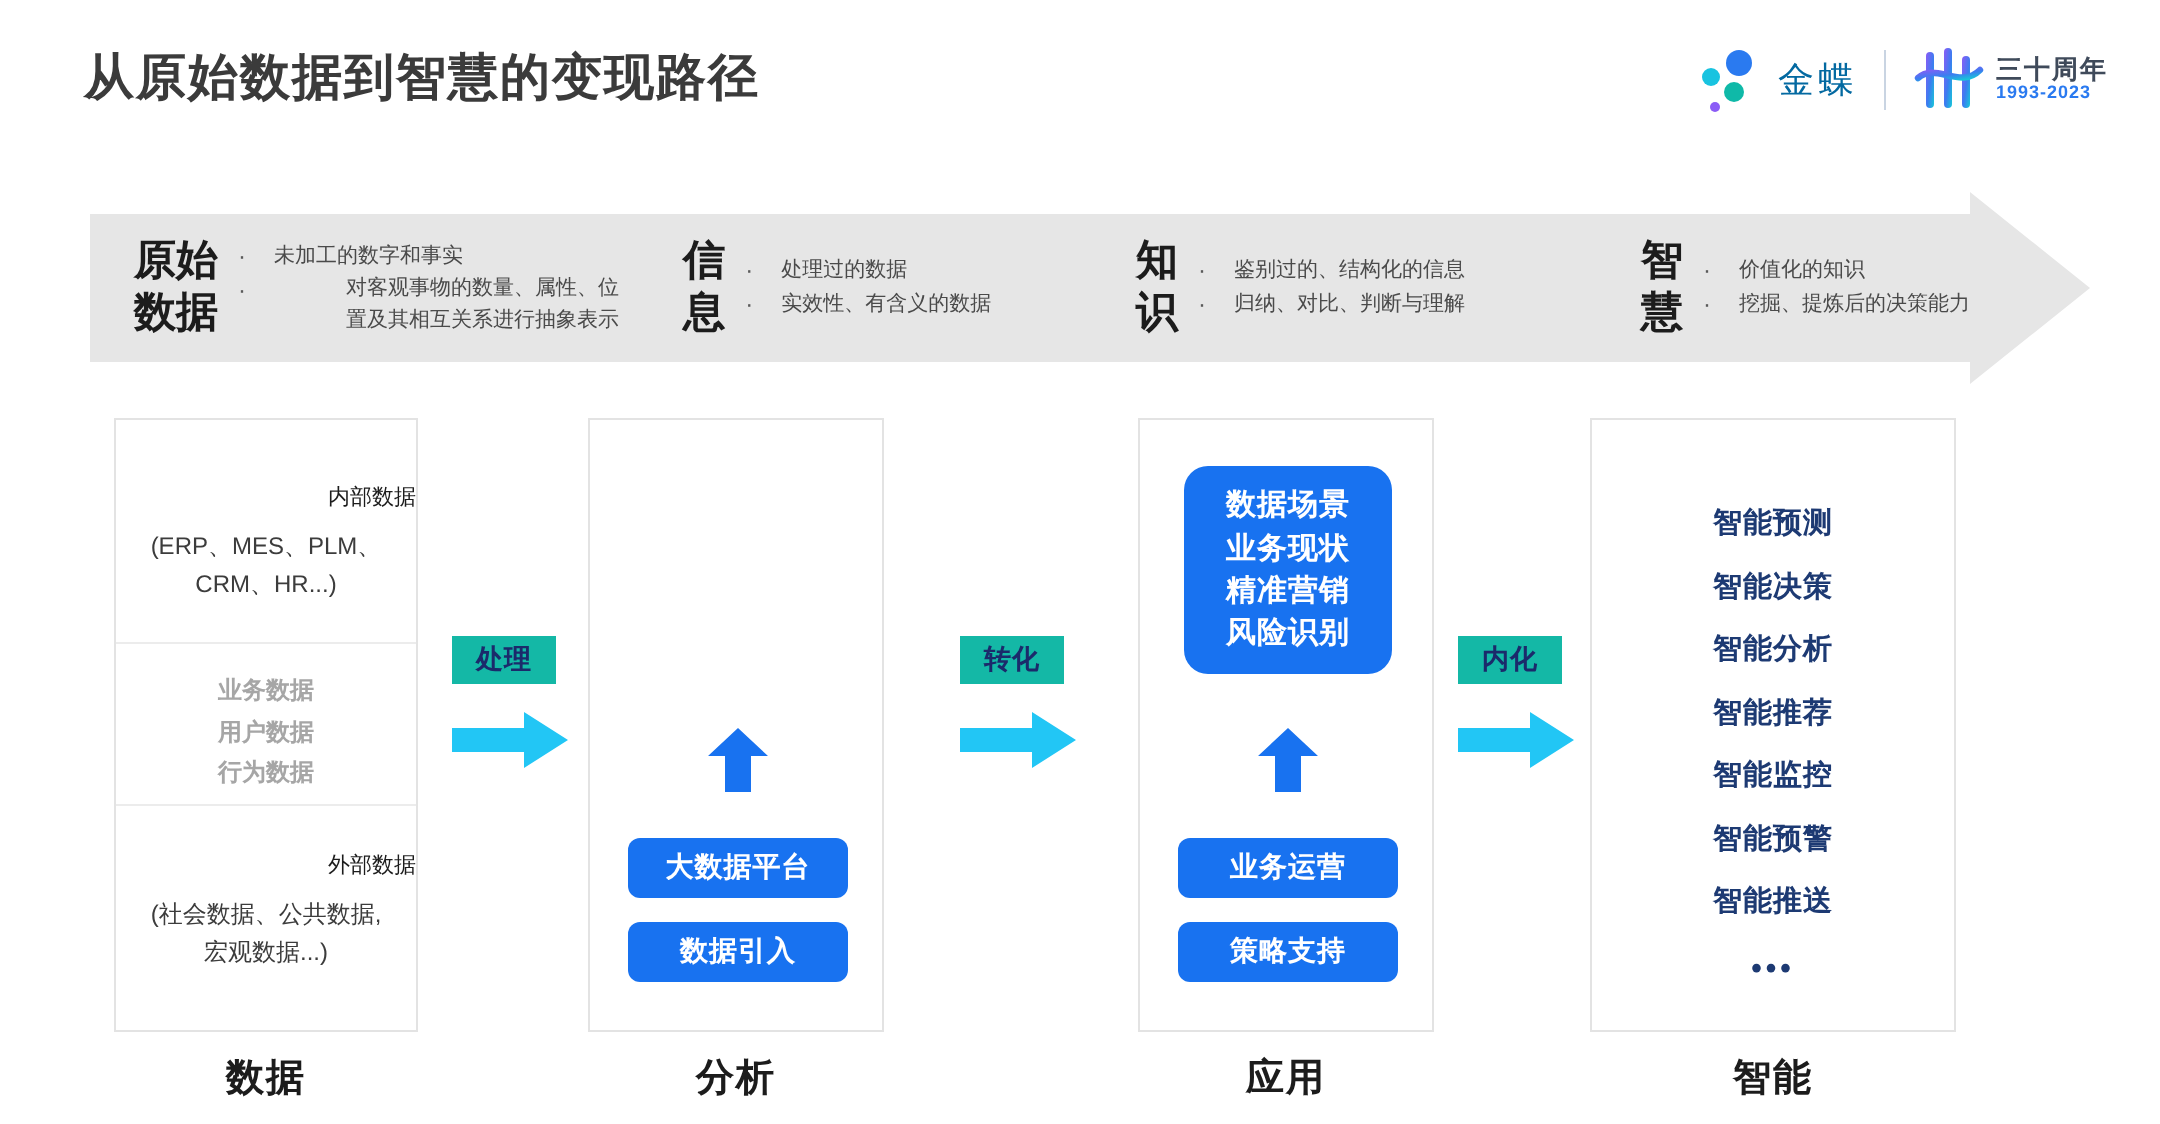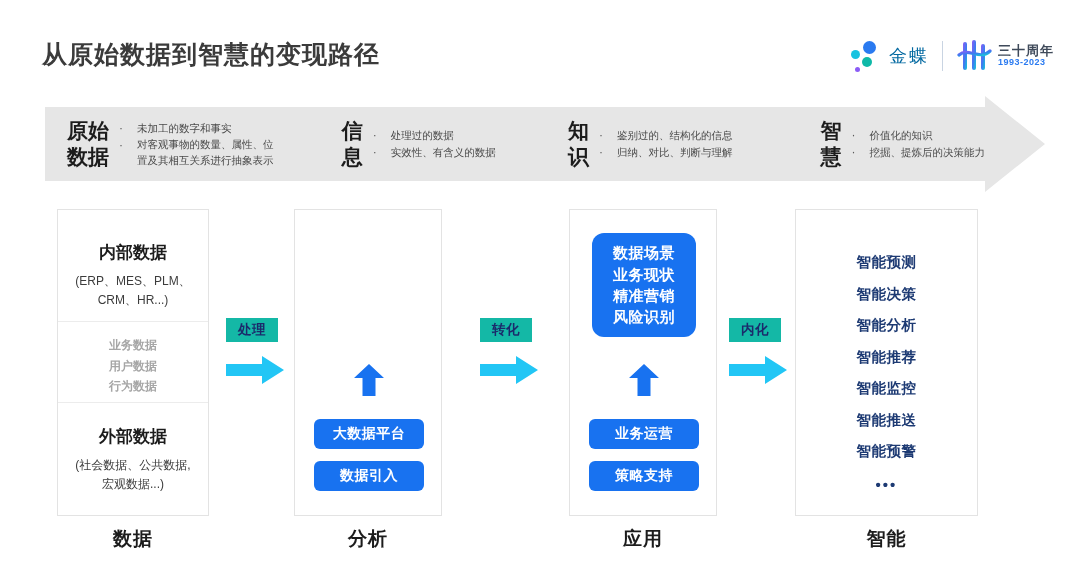--- a/index.html
+++ b/index.html
@@ -13,21 +13,21 @@
     font-family: "Liberation Sans", "DejaVu Sans", sans-serif;
     color: #333333;
     overflow: hidden;
     position: relative;
   }
 
   
   .header {
     position: absolute;
     left: 0; top: 0;
-    width: 1080px; height: 90px; margin-top: 16px;
+    width: 1080px; height: 90px;
   }
   .page-title {
     position: absolute;
     left: 42px; top: 22px;
     font-size: 25px;
     font-weight: bold;
     color: #3b3b3b;
     letter-spacing: 1px;
     white-space: nowrap;
   }
@@ -133,21 +133,21 @@
     color: #4a4a4a;
     line-height: 1.65;
     white-space: nowrap;
   }
   .bullet-dot {
     color: #5a5a5a;
     font-size: 12px;
     line-height: 1.45;
     margin-right: 14px;
   }
-  .bullet-text2 { line-height: 1.45; }
+  .bullet-text2 { line-height: 1.45; margin-left: 36px; }
 
   
   .cards {
     position: absolute;
     left: 0; top: 0;
     width: 1080px; height: 562px;
   }
   .card {
     position: absolute;
     top: 209px;
@@ -171,24 +171,25 @@
   }
   .sec-b {
     padding-top: 13px;
     height: 81px;
     border-bottom: 1px solid #ececec;
   }
   .sec-c {
     padding-top: 22px;
   }
   .sec-head {
-    font-size: 17px;
-    font-weight: bold;
+    font-size: 11px;
+    font-weight: normal;
     color: #1c1c1c;
     margin-bottom: 8px;
+    text-align: right;
   }
   .sec-sub {
     font-size: 12px;
     color: #3c3c3c;
     line-height: 1.55;
     padding: 0 9px;
   }
   .sec-gray {
     font-size: 12px;
     font-weight: bold;
@@ -461,22 +462,22 @@
     <div class="pill pill-2">策略支持</div>
   </div>
 
   <div class="card card-4">
     <div class="smartlist">
       <div class="smart-item">智能预测</div>
       <div class="smart-item">智能决策</div>
       <div class="smart-item">智能分析</div>
       <div class="smart-item">智能推荐</div>
       <div class="smart-item">智能监控</div>
+      <div class="smart-item">智能预警</div>
       <div class="smart-item">智能推送</div>
-      <div class="smart-item">智能预警</div>
       <div class="smart-dots">•••</div>
     </div>
   </div>
 
   <div class="conn conn-1">
     <div class="conn-label">处理</div>
     <div class="conn-arrow">
       <svg width="58" height="28" viewBox="0 0 58 28">
         <path d="M0 8 L36 8 L36 0 L58 14 L36 28 L36 20 L0 20 Z" fill="#22c6f5"></path>
       </svg>

